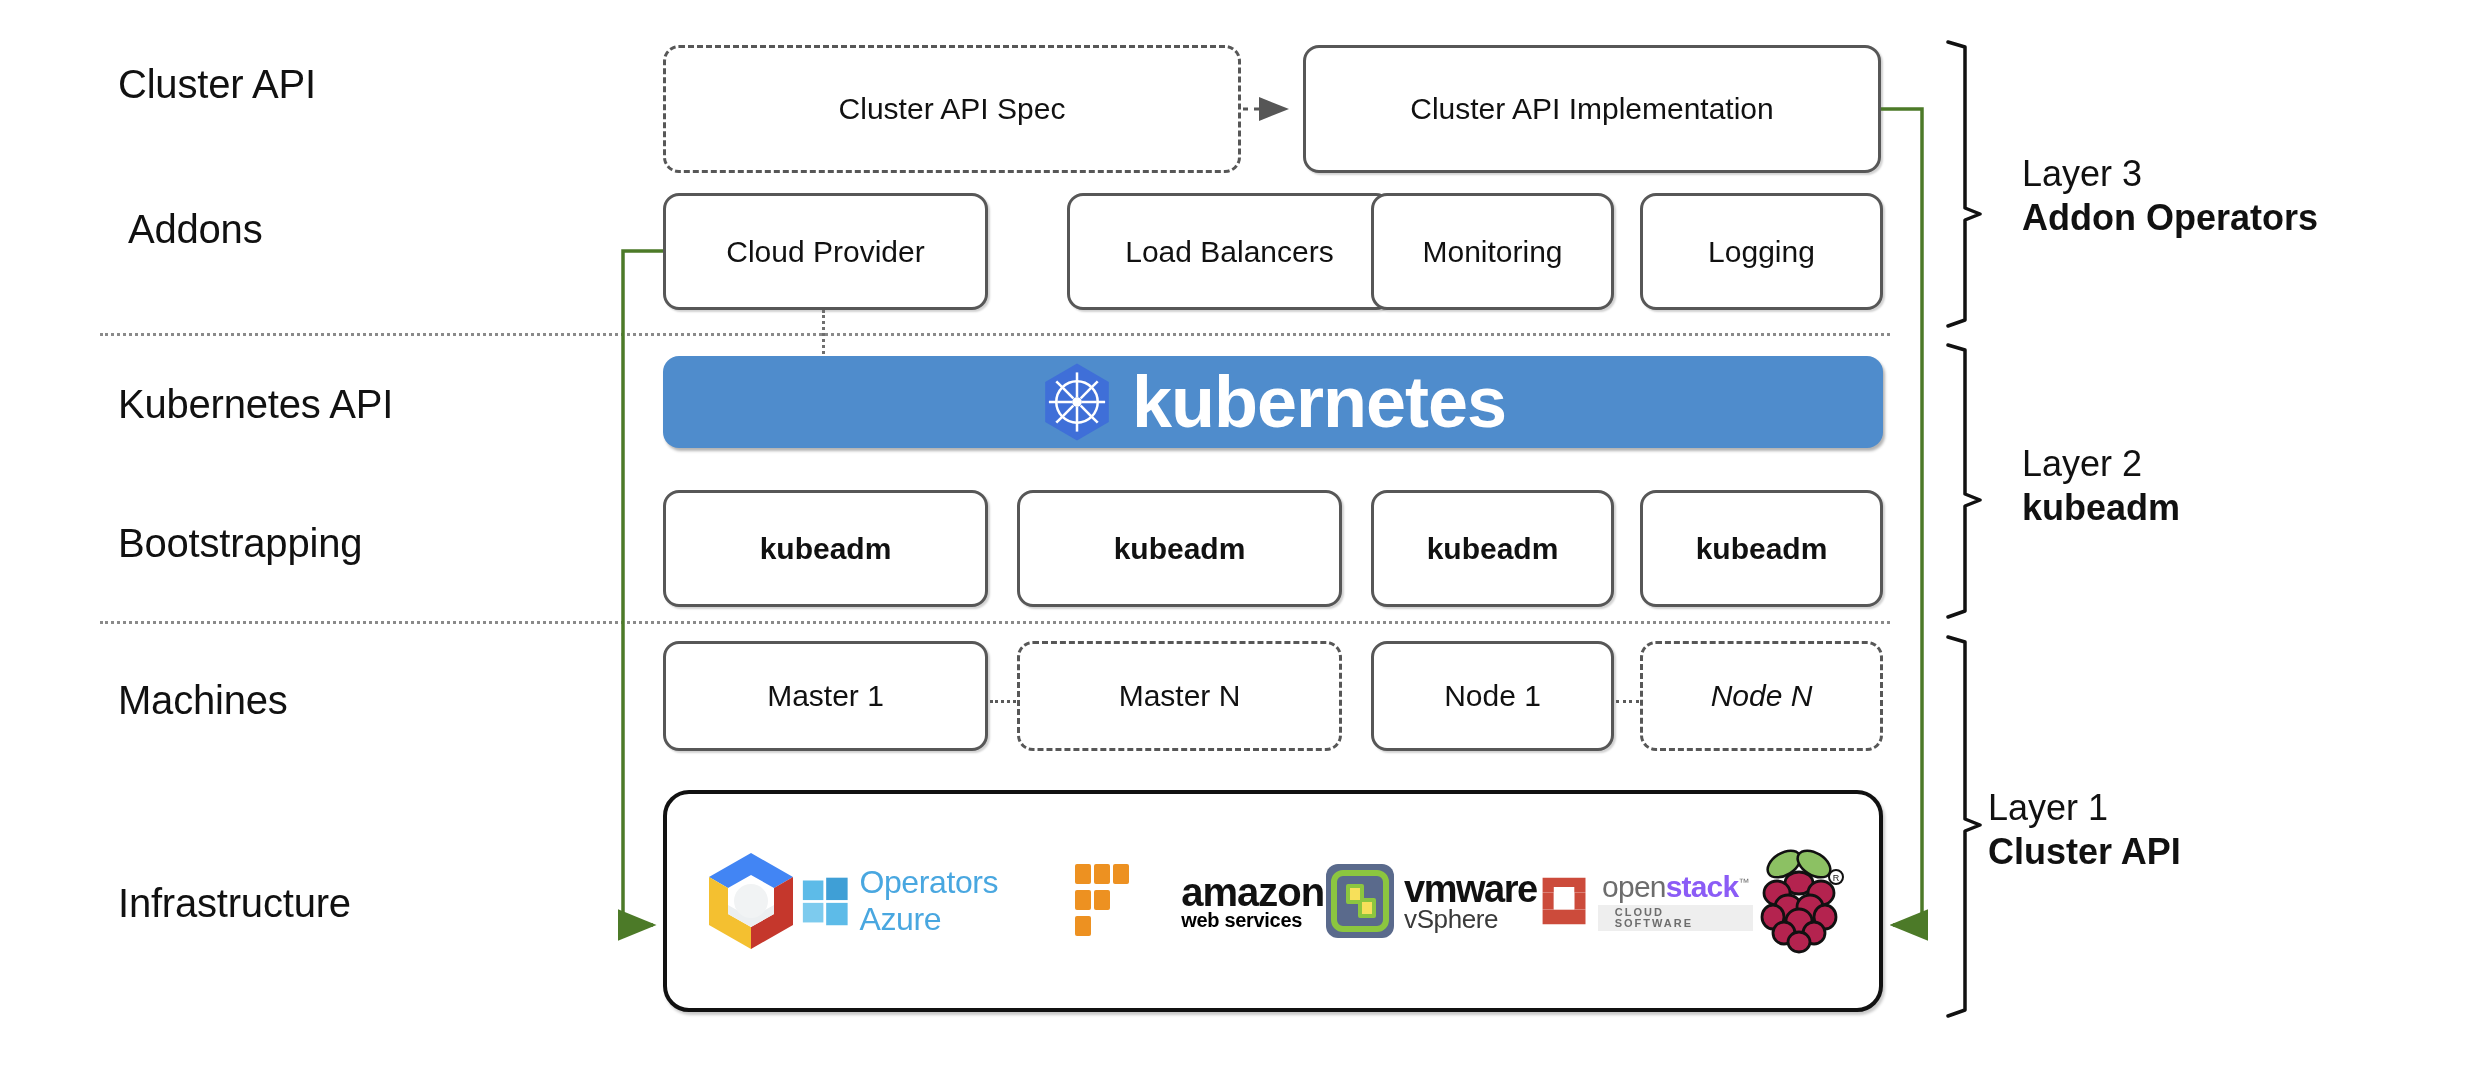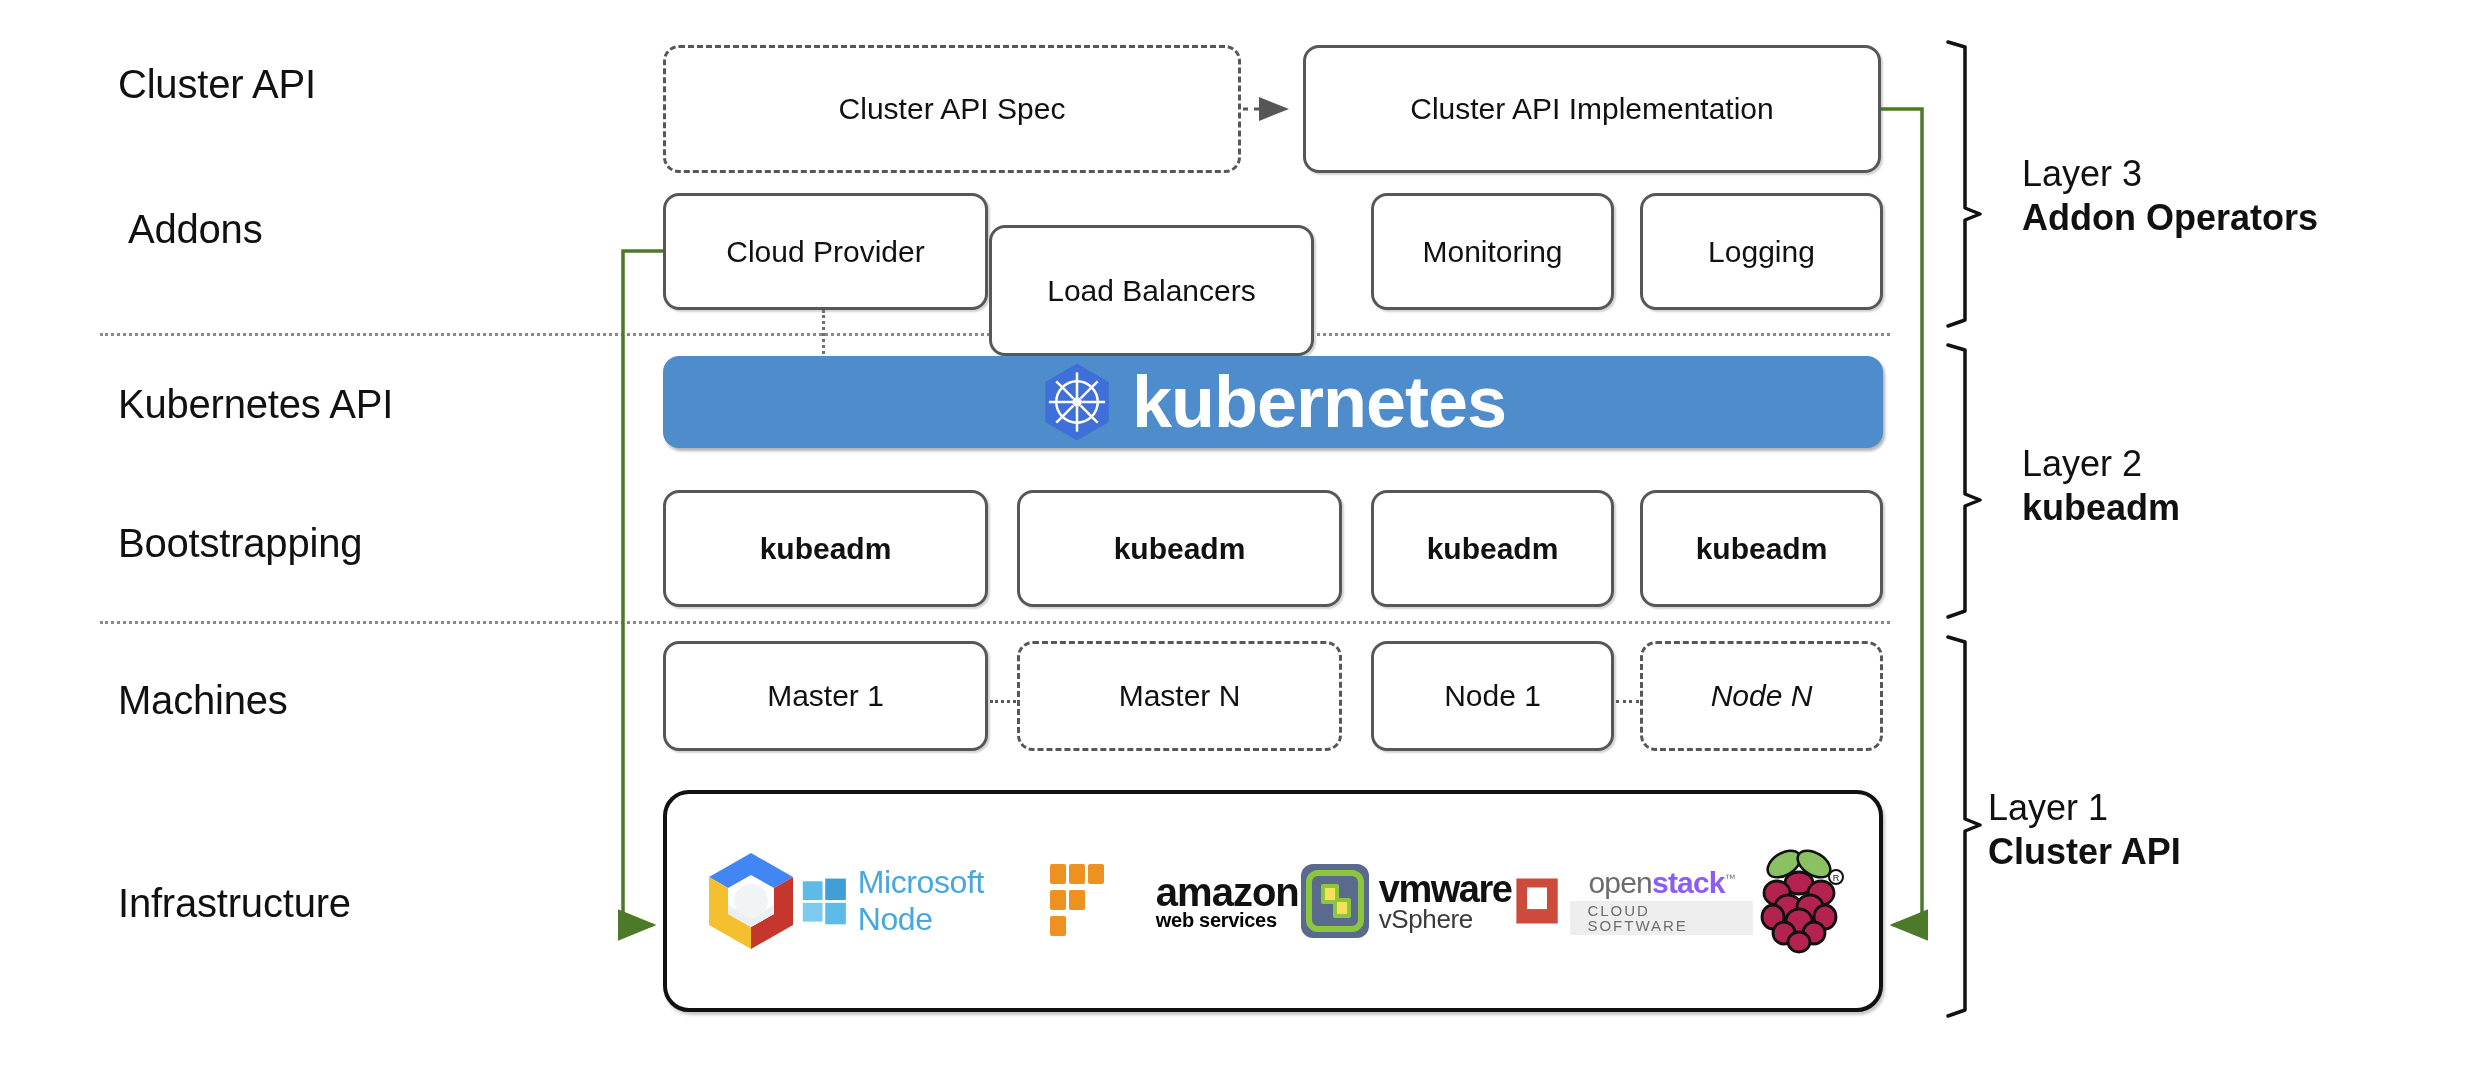--- a/index.html
+++ b/index.html
@@ -123,22 +123,22 @@
   .vmware-text { display: flex; flex-direction: column; line-height: 0.95; }
   .vmware-top { font-size: 38px; font-weight: bold; color: #111; letter-spacing: -1.5px; }
   .vmware-sub { font-size: 26px; color: #3a3a3a; letter-spacing: -0.4px; }
 
   .ostack-wrap { display: flex; align-items: center; gap: 7px; }
   .ostack-text { display: flex; flex-direction: column; align-items: center; line-height: 1; }
   .ostack-name { font-size: 30px; letter-spacing: -0.8px; }
   .ostack-name .open { color: #6d6d6d; }
   .ostack-name .stack { color: #8b5cf6; font-weight: bold; }
   .ostack-sub {
-    font-size: 15px; letter-spacing: 2px; color: #6d6d6d;
-    background: #eeeeee; padding: 2px 17px; margin-top: 3px;
+    font-size: 11px; letter-spacing: 2px; color: #6d6d6d;
+    background: #eeeeee; padding: 2px 17px; margin-top: 3px; font-weight: bold;
   }
   .tm { font-size: 11px; vertical-align: super; color: #6d6d6d; }
 </style>
 </head>
 <body>
 
 <div id="stage">
 
   <div class="row-label" style="left:118px; top:62px;">Cluster API</div>
   <div class="row-label" style="left:128px; top:207px;">Addons</div>
@@ -154,21 +154,21 @@
     <span>Cluster API Spec</span>
   </div>
 
   <div class="box" style="left:1303px; top:45px; width:578px; height:128px;">
     <span>Cluster API Implementation</span>
   </div>
 
   <div class="box" style="left:663px; top:193px; width:325px; height:117px;">
     <span>Cloud Provider</span>
   </div>
-  <div class="box" style="left:989px; top:193px; width:325px; height:131px;margin-top:32px;">
+  <div class="box" style="left:1067px; top:193px; width:325px; height:117px;">
     <span>Load Balancers</span>
   </div>
   <div class="box" style="left:1371px; top:193px; width:243px; height:117px;align-items:center;">
     <span>Monitoring</span>
   </div>
   <div class="box" style="left:1640px; top:193px; width:243px; height:117px;">
     <span>Logging</span>
   </div>
 
   <div class="v-dotted" style="left:822px; top:310px; height:50px;"></div>
@@ -245,21 +245,21 @@
         </svg>
       </div>
 
       <div class="logo azure-wrap">
         <svg width="52" height="52" viewBox="0 0 52 52" aria-hidden="true">
           <rect x="2" y="4" width="22" height="21" fill="#5dbbe8"></rect>
           <rect x="27" y="1" width="23" height="24" fill="#3f9fd6"></rect>
           <rect x="2" y="28" width="22" height="21" fill="#7dcbee"></rect>
           <rect x="27" y="28" width="23" height="24" fill="#5dbbe8"></rect>
         </svg>
-        <span class="azure-text">Microsoft Node</span>
+        <span class="azure-text">Operators Azure</span>
       </div>
 
       <div class="logo aws-wrap">
         <svg width="62" height="78" viewBox="0 0 62 78" aria-hidden="true">
           <g fill="#ed9121">
             <rect x="4" y="2" width="16" height="20" rx="2"></rect>
             <rect x="23" y="2" width="16" height="20" rx="2"></rect>
             <rect x="42" y="2" width="16" height="20" rx="2"></rect>
             <rect x="4" y="28" width="16" height="20" rx="2"></rect>
             <rect x="23" y="28" width="16" height="20" rx="2"></rect>

